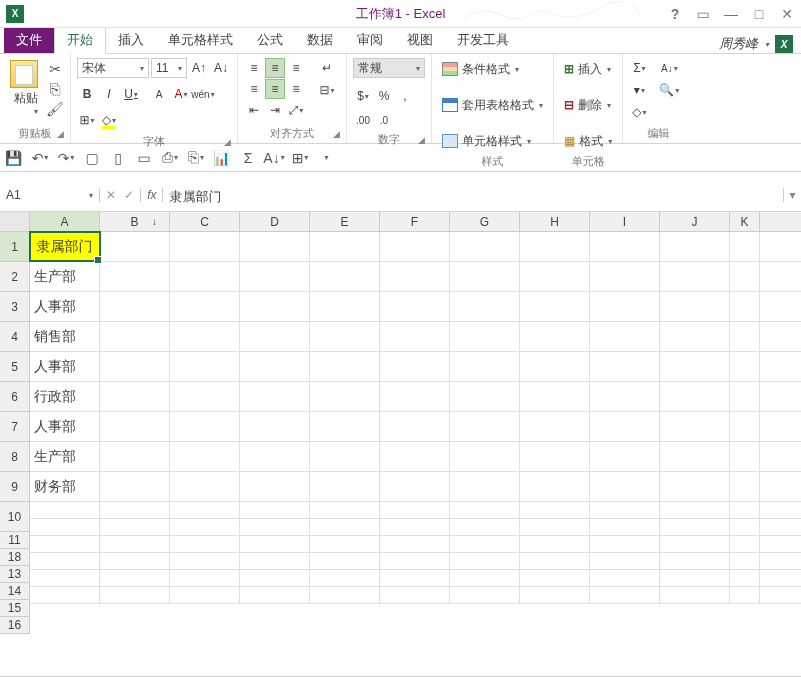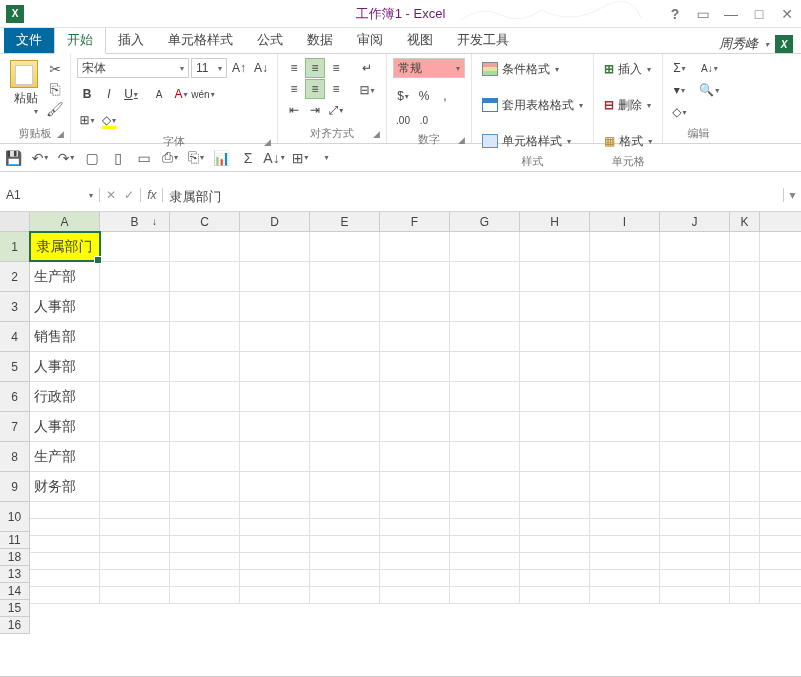--- a/index.html
+++ b/index.html
@@ -10,21 +10,21 @@
 .titlebar .excel-icon { width: 18px; height: 18px; background: #217346; color: #fff; display: flex; align-items: center; justify-content: center; font-size: 10px; font-weight: bold; margin-left: 6px; }
 .titlebar .title { position: absolute; left: 50%; transform: translateX(-50%); color: #701a75; font-size: 13px; }
 .titlebar .win-controls { position: absolute; right: 4px; display: flex; gap: 8px; align-items: center; }
 .titlebar .win-controls span { width: 20px; text-align: center; color: #777; cursor: pointer; font-size: 14px; }
 .titlebar .help-icon { font-weight: bold; }
 .titlebar .decoration { position: absolute; right: 150px; top: 0; width: 200px; height: 28px; opacity: 0.08; overflow: hidden; }
 
 
 .ribbon-tabs { height: 26px; background: #fff; display: flex; align-items: flex-end; border-bottom: 1px solid #d4d4d4; padding-left: 4px; }
 .ribbon-tabs .tab { padding: 4px 12px; font-size: 13px; color: #444; cursor: pointer; }
-.ribbon-tabs .tab.file { background: #0369a1; color: #fff; }
+.ribbon-tabs .tab.file { background: #701a75; color: #fff; }
 .ribbon-tabs .tab.active { border: 1px solid #d4d4d4; border-bottom: 1px solid #fff; margin-bottom: -1px; background: #fff; color: #217346; }
 .ribbon-tabs .user-area { margin-left: auto; margin-right: 8px; display: flex; align-items: center; gap: 6px; font-size: 13px; color: #444; font-style: italic; }
 .ribbon-tabs .user-area .xl-badge { width: 18px; height: 18px; background: #217346; color: #fff; display: flex; align-items: center; justify-content: center; font-size: 10px; font-weight: bold; }
 
 
 .ribbon { height: 90px; background: #fff; border-bottom: 1px solid #d4d4d4; display: flex; }
 .ribbon-group { border-right: 1px solid #e5e5e5; padding: 4px 6px 2px 6px; display: flex; flex-direction: column; justify-content: space-between; position: relative; }
 .ribbon-group .group-body { flex: 1; display: flex; align-items: flex-start; gap: 4px; }
 .ribbon-group .group-label { text-align: center; font-size: 11px; color: #777; padding-top: 2px; position: relative; }
 .ribbon-group .group-label .launcher { position: absolute; right: 0; bottom: 2px; font-size: 9px; color: #888; cursor: pointer; }
@@ -32,35 +32,35 @@
 
 .clipboard-main { display: flex; flex-direction: column; align-items: flex-end; cursor: pointer; padding: 2px 4px; }
 .clipboard-main .paste-icon { width: 28px; height: 28px; background: linear-gradient(#f9e7a0, #f0d060); border: 1px solid #c8a030; position: relative; margin-bottom: 2px; }
 .clipboard-main .paste-icon::before { content: ""; position: absolute; top: 4px; left: 4px; right: 4px; bottom: 2px; background: #fff; border: 1px solid #ccc; }
 .clipboard-side { display: flex; flex-direction: column; gap: 2px; padding-top: 2px; }
 .clipboard-side span { width: 18px; height: 18px; display: flex; align-items: center; justify-content: center; cursor: pointer; font-size: 14px; color: #555; }
 
 
 .font-group .row { display: flex; gap: 2px; align-items: center; margin-bottom: 2px; }
 .font-select { border: 1px solid #ccc; height: 20px; font-size: 12px; padding: 0 4px; display: flex; align-items: center; justify-content: space-between; background: #fff; cursor: pointer; }
-.font-name { width: 112px; }
+.font-name { width: 72px; }
 .font-size { width: 36px; }
 .font-btn { width: 20px; height: 20px; display: flex; align-items: center; justify-content: center; cursor: pointer; border: 1px solid transparent; font-size: 12px; }
 .font-btn.bold { font-weight: bold; }
 .font-btn.italic { font-style: italic; }
 .font-btn.underline { text-decoration: underline; }
 .dropdown-arrow { font-size: 8px; color: #666; margin-left: 1px; }
 
 
 .align-grid { display: grid; grid-template-columns: repeat(3, 20px); gap: 1px; }
 .align-grid .font-btn.active { background: #c8e0c0; border-color: #90c080; }
 .align-extra { display: flex; flex-direction: column; gap: 2px; margin-left: 4px; }
 
 
-.number-group .format-select { border: 1px solid #ccc; height: 20px; width: 72px; font-size: 12px; padding: 0 4px; display: flex; align-items: center; justify-content: space-between; background: #fca5a5; cursor: pointer; margin-bottom: 4px; }
+.number-group .format-select { border: 1px solid #ccc; height: 20px; width: 72px; font-size: 12px; padding: 0 4px; display: flex; align-items: center; justify-content: space-between; background: #e5e5e5; cursor: pointer; margin-bottom: 4px; }
 .number-btns { display: flex; gap: 1px; }
 
 
 .styles-col, .cells-col, .edit-col { display: flex; flex-direction: column; gap: 14px; }
 .styles-col .style-btn, .cells-col .style-btn { display: flex; align-items: center; gap: 4px; height: 22px; padding: 0 4px; cursor: pointer; font-size: 12px; white-space: nowrap; }
 .style-icon { width: 16px; height: 14px; display: inline-block; }
 .si-cond { background: linear-gradient(#f0a0a0 33%, #f0e0a0 33%, #f0e0a0 66%, #a0e0a0 66%); border: 1px solid #888; }
 .si-table { background: #fff; border: 1px solid #4080c0; box-shadow: inset 0 4px 0 #4080c0; }
 .si-cell { background: #d8e8f8; border: 1px solid #6090c0; }
 .si-ins { color: #3a7a3a; font-weight: bold; }

